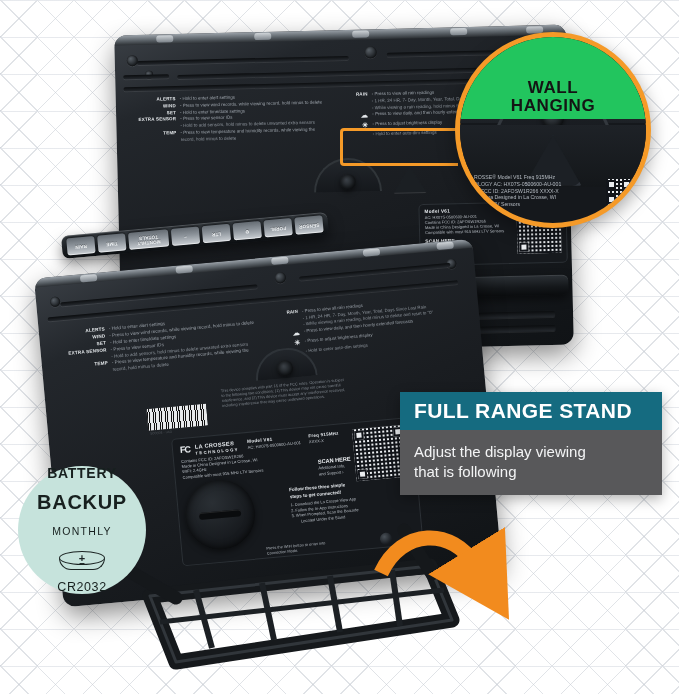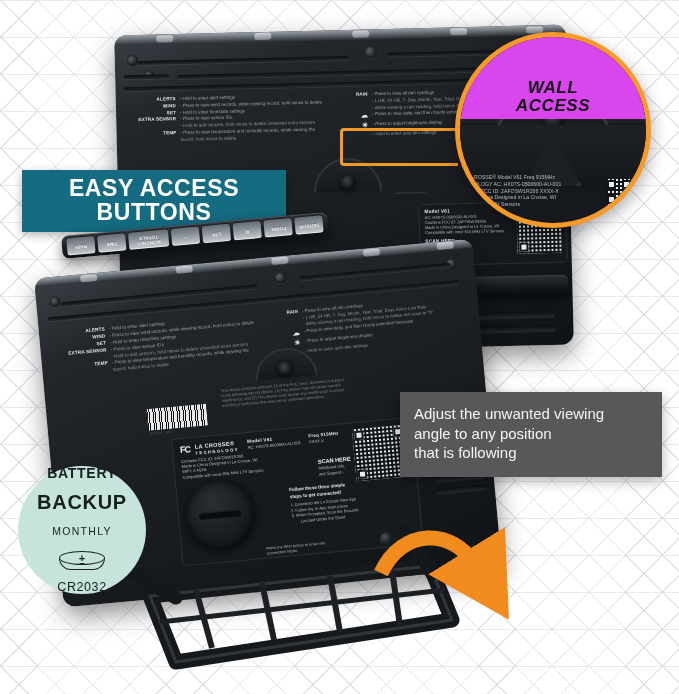--- a/index.html
+++ b/index.html
@@ -167,23 +167,23 @@
 
   
   .magnifier{
     position:absolute; border-radius:50%;
     border:5px solid #F59A28; overflow:hidden;
     background:#15181c;
     box-shadow:0 6px 18px rgba(0,0,0,.35);
   }
   .mag-top{
     position:absolute; left:0; right:0; top:0; height:44%;
-    background:#d946ef;
+    background:#22c55e;
     display:flex; flex-direction:column; align-items:center; justify-content:flex-end;
-    padding-bottom:4px; color:#141414; text-align:right;font-style:italic;
+    padding-bottom:4px; color:#141414; text-align:right;
   }
   .mag-top .t1,.mag-top .t2{ font-weight:700; letter-spacing:.6px; line-height:1.06; }
   .mag-inner{ position:absolute; inset:0; }
   .mag-band{
     position:absolute; left:0; right:0;
     background:linear-gradient(180deg,#2b3036,#191d21);
   }
   .mag-text{ position:absolute; color:#aeb4bb; font-size:5.5px; white-space:nowrap; }
   .mag-arc{
     position:absolute; width:120px; height:60px; left:50%; transform:translateX(-50%);
@@ -331,28 +331,24 @@
         <div style="font-weight:700;font-size:7px;color:#e8ecef">SCAN</div>
       </div>
       <div class="qr" style="right:14px; bottom:18px; width:26px; height:26px;">
         <b style="left:1px;top:1px"></b>
           <b style="right:1px;top:1px"></b>
           <b style="left:1px;bottom:1px"></b>
       </div>
     </div>
     <div class="mag-top">
       <div class="t1" style="font-size:17px">WALL</div>
-      <div class="t2" style="font-size:17px">ACCESS</div>
+      <div class="t2" style="font-size:17px">HANGING</div>
     </div>
   </div>
 
-  <div class="teal-band" style="left:22px; top:170px; width:264px; height:62px;">
-    <div class="l1" style="font-size:23px">EASY ACCESS</div>
-    <div class="l2" style="font-size:23px">BUTTONS</div>
-  </div>
 
   <div class="btnbar" style="left:62px; top:236px; transform:rotate(-5.2deg);">
     <div class="key">RAIN</div>
     <div class="key">TIME</div>
     <div class="key" style="min-width:40px; white-space:pre-line">MONTHLY
 TOTALS</div>
     <div class="key">–</div>
     <div class="key">LTR</div>
     <div class="key">⚙</div>
     <div class="key">FORM.</div>
@@ -527,23 +523,25 @@
   <svg class="arrow-svg" viewBox="0 0 679 694" width="679" height="694" style="left:0; top:0;">
     <defs>
       <marker id="ah" markerWidth="6" markerHeight="6" refX="1.2" refY="3" orient="auto">
         <path d="M0,0 L0,6 L5.4,3 Z" fill="#F28B1E"></path>
       </marker>
     </defs>
     <path d="M381 573 C 402 528, 452 527, 476 566" stroke="#F28B1E" stroke-width="15" fill="none" stroke-linecap="butt" marker-end="url(#ah)"></path>
   </svg>
 
   <div class="card" style="left:400px; top:392px; width:262px;">
+    <div class="hdr" style="height:38px; padding:0 14px; font-size:21px;">
+      <span>FULL RANGE STAND</span>
+    </div>
     <div class="bdy" style="padding:12px 14px 14px; font-size:15px;">
-      <div>Adjust the unwanted viewing</div>
-      <div>angle to any position</div>
+      <div>Adjust the display viewing</div>
       <div>that is following</div>
     </div>
   </div>
 
   <div class="badge" style="left:18px; top:466px; width:128px; height:128px;">
     <div class="b1" style="font-size:14px">BATTERY</div>
     <div class="b2" style="font-size:20px">BACKUP</div>
     <div class="b3" style="font-size:10.5px">MONTHLY</div>
     <div class="cell">
       <div class="side"></div>

